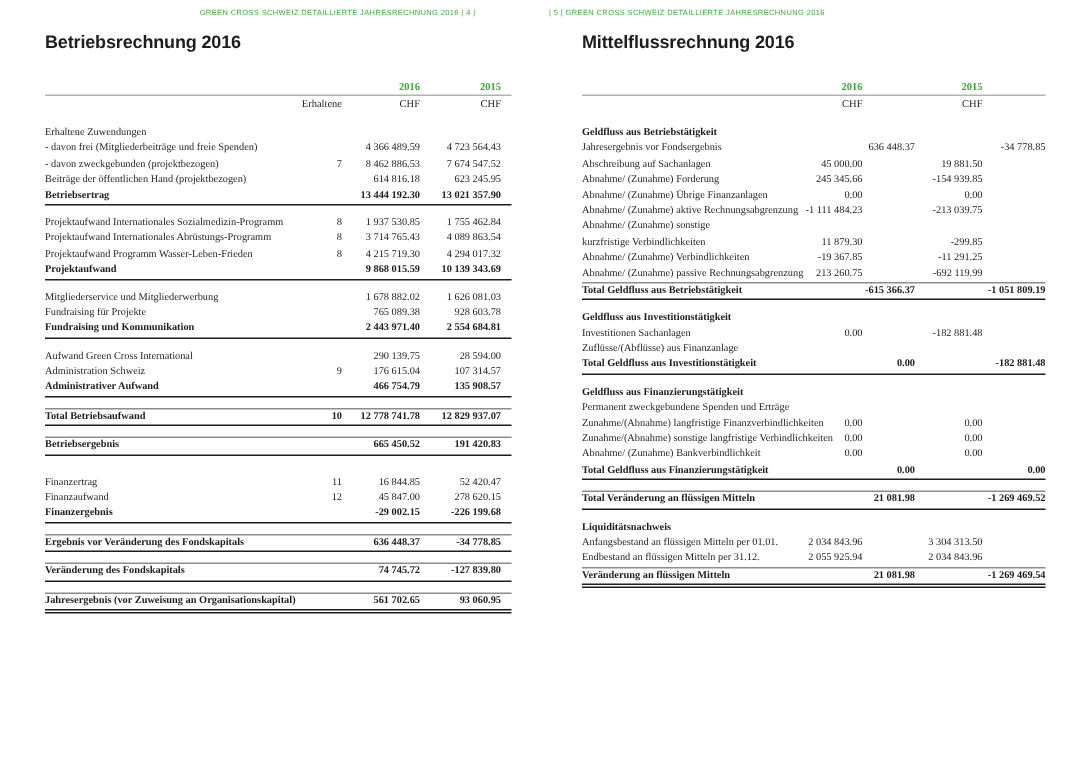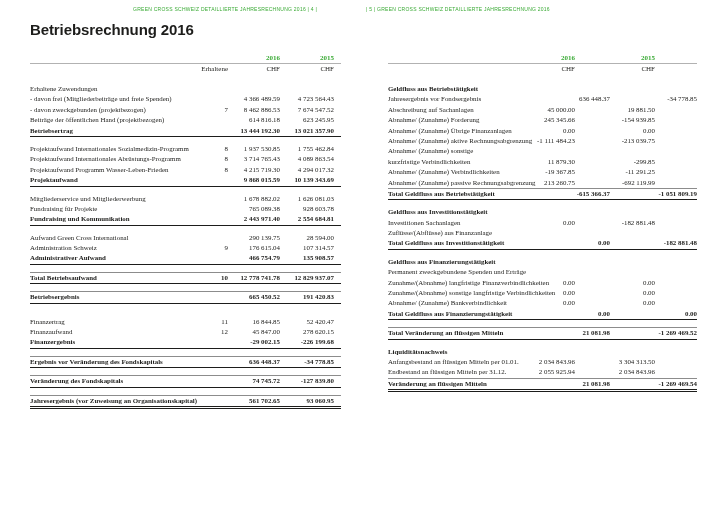--- a/index.html
+++ b/index.html
@@ -12,21 +12,21 @@
     font-size:5px; letter-spacing:.25px; color:#3aaa35; white-space:nowrap;
   }
   #rh-left { right:400px; }
   #rh-right { left:366px; }
   .page { position:absolute; top:0; height:100%; }
   #page-left  { left:0;   width:358px; }
   #page-right { left:358px; width:359px; }
   .title {
     position:absolute; top:21px; left:30px;
     font-family:"Liberation Sans", sans-serif; font-weight:700;
-    font-size:15px; letter-spacing:-0.1px; color:#1d1d1b; white-space:nowrap;
+    font-size:12px; letter-spacing:-0.1px; color:#1d1d1b; white-space:nowrap;
   }
   .table { position:absolute; top:53px; left:30px; }
   #page-left  .table { width:311px; }
   #page-right .table { width:309px; }
 
   .hrow { position:relative; height:10px; font-size:7px; line-height:10px; }
   .years span { color:#3aaa35; font-weight:700;margin-left:12px; }
   .hrule { border-top:1px solid #b2b2b2; height:0; }
   .thead { margin-bottom:10px; }
 
@@ -197,20 +197,21 @@
           <div class="trow bold rt rbd g1">
             <span class="lbl">Jahresergebnis (vor Zuweisung an Organisationskapital)</span>
             <span class="num n-a">561 702.65</span>
             <span class="num n-b">93 060.95</span>
           </div>
         </div>
     </div>
   </div>
 
   <div class="page" id="page-right">
+    <div class="title">Mittelflussrechnung 2016</div>
     <div class="table">
       <div class="thead">
         <div class="hrow years">
           <span class="num n-c1">2016</span>
           <span class="num n-c3">2015</span>
         </div>
         <div class="hrule"></div>
         <div class="hrow">
           <span class="num n-c1">CHF</span>
           <span class="num n-c3">CHF</span>

